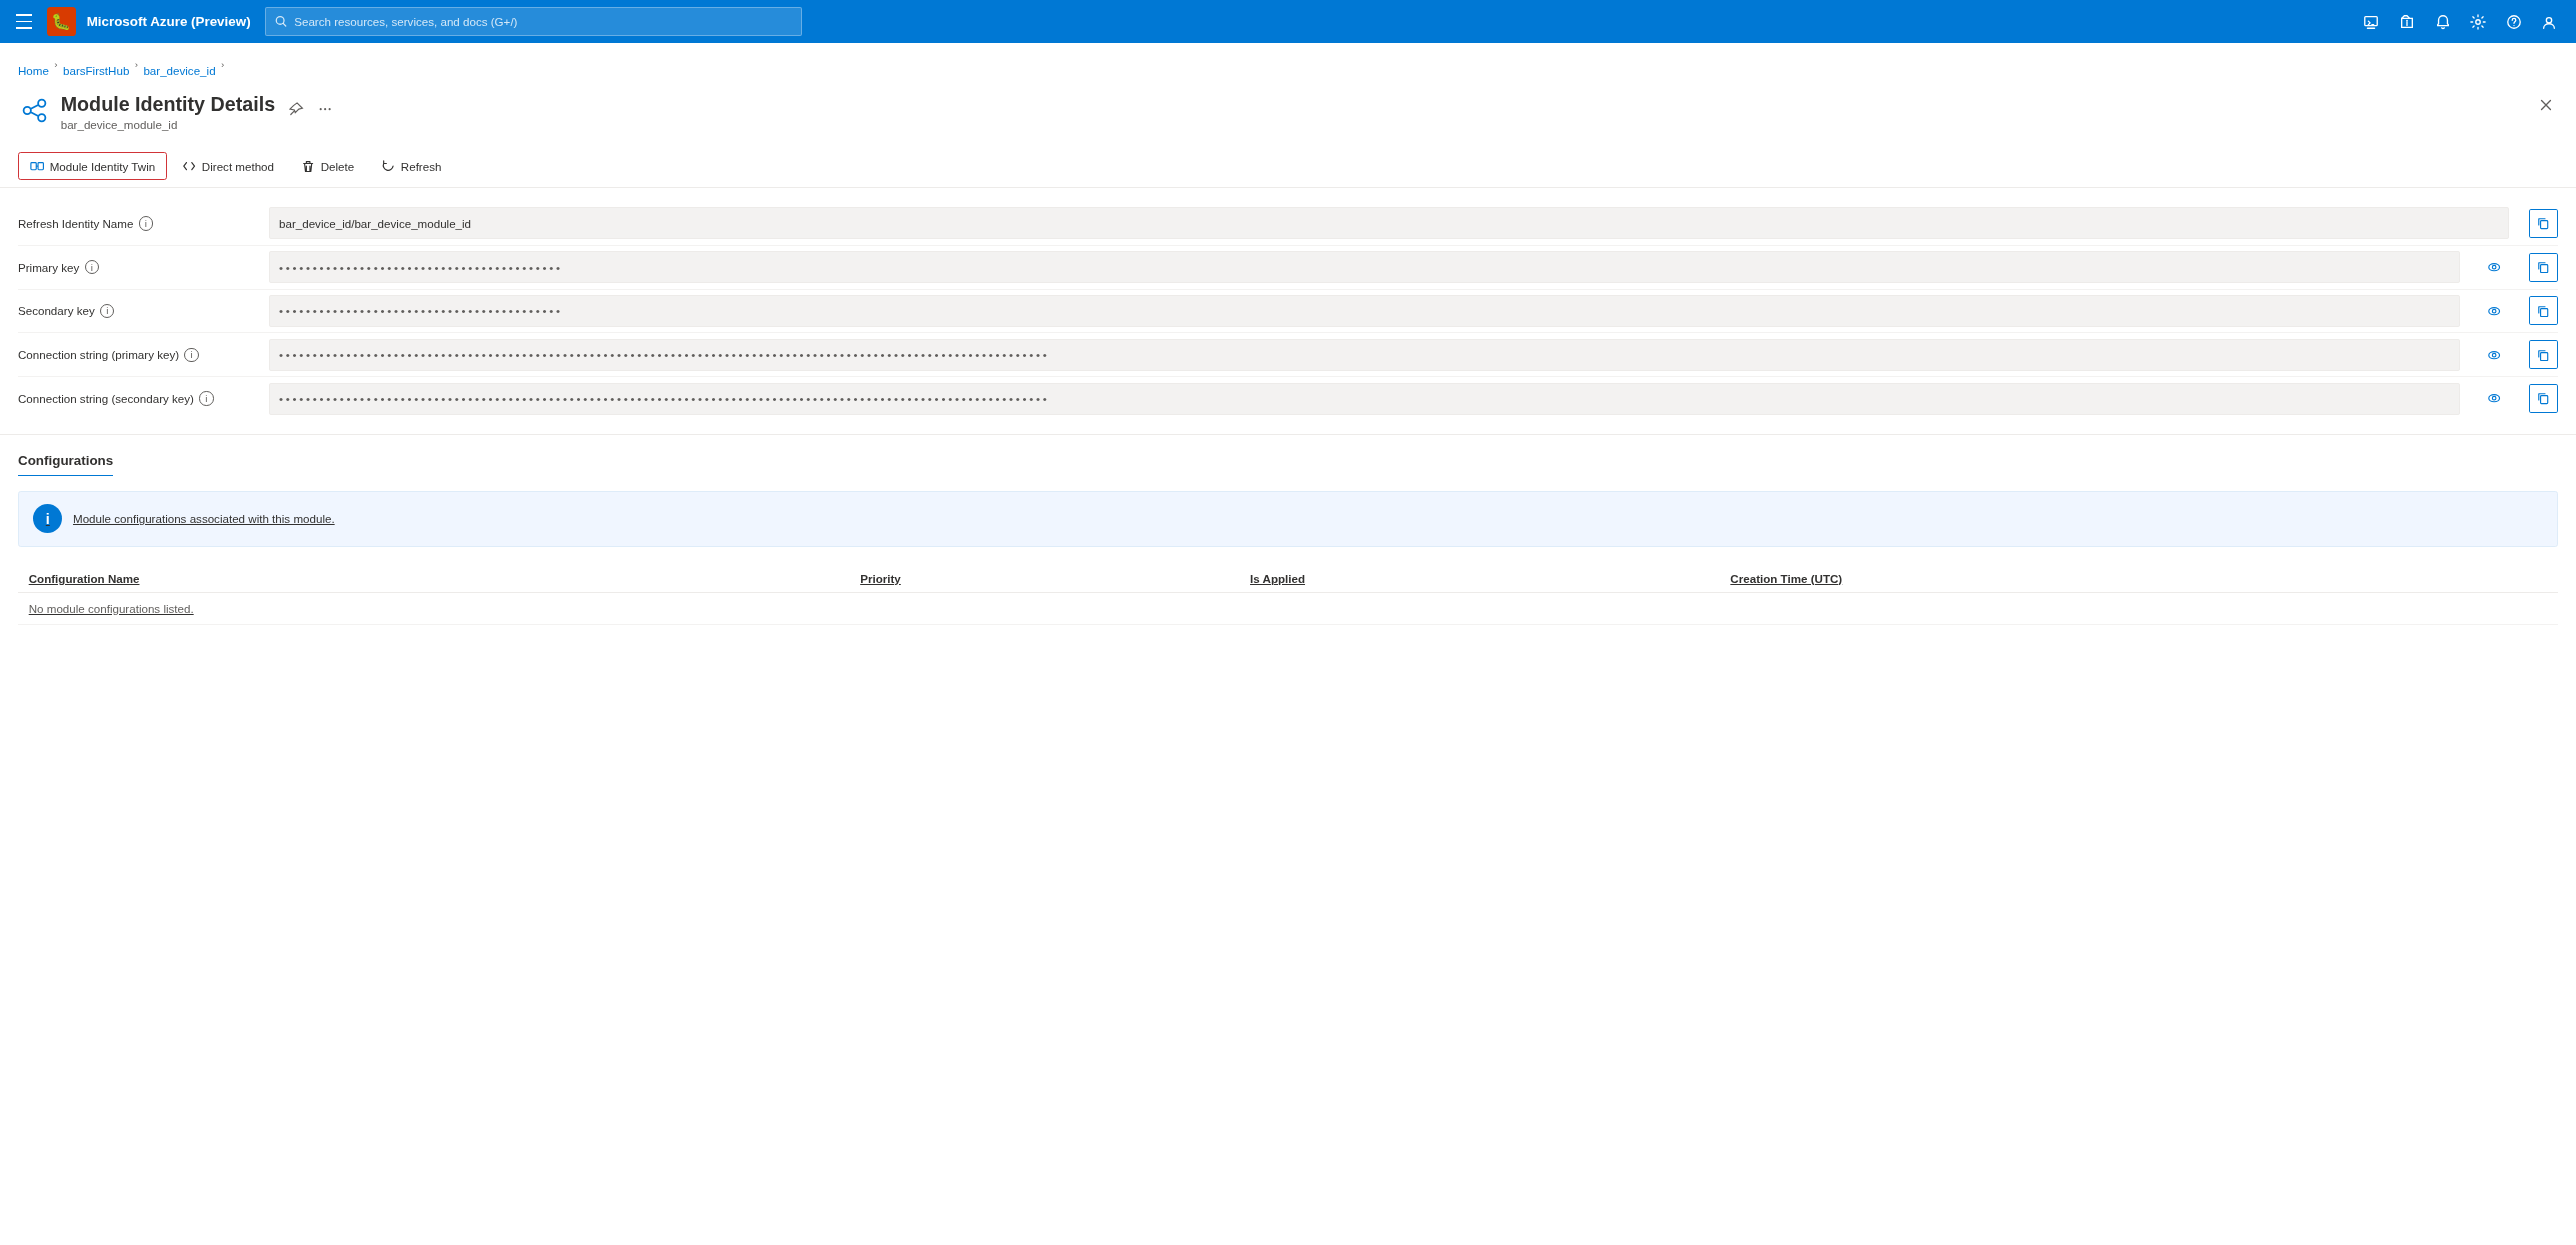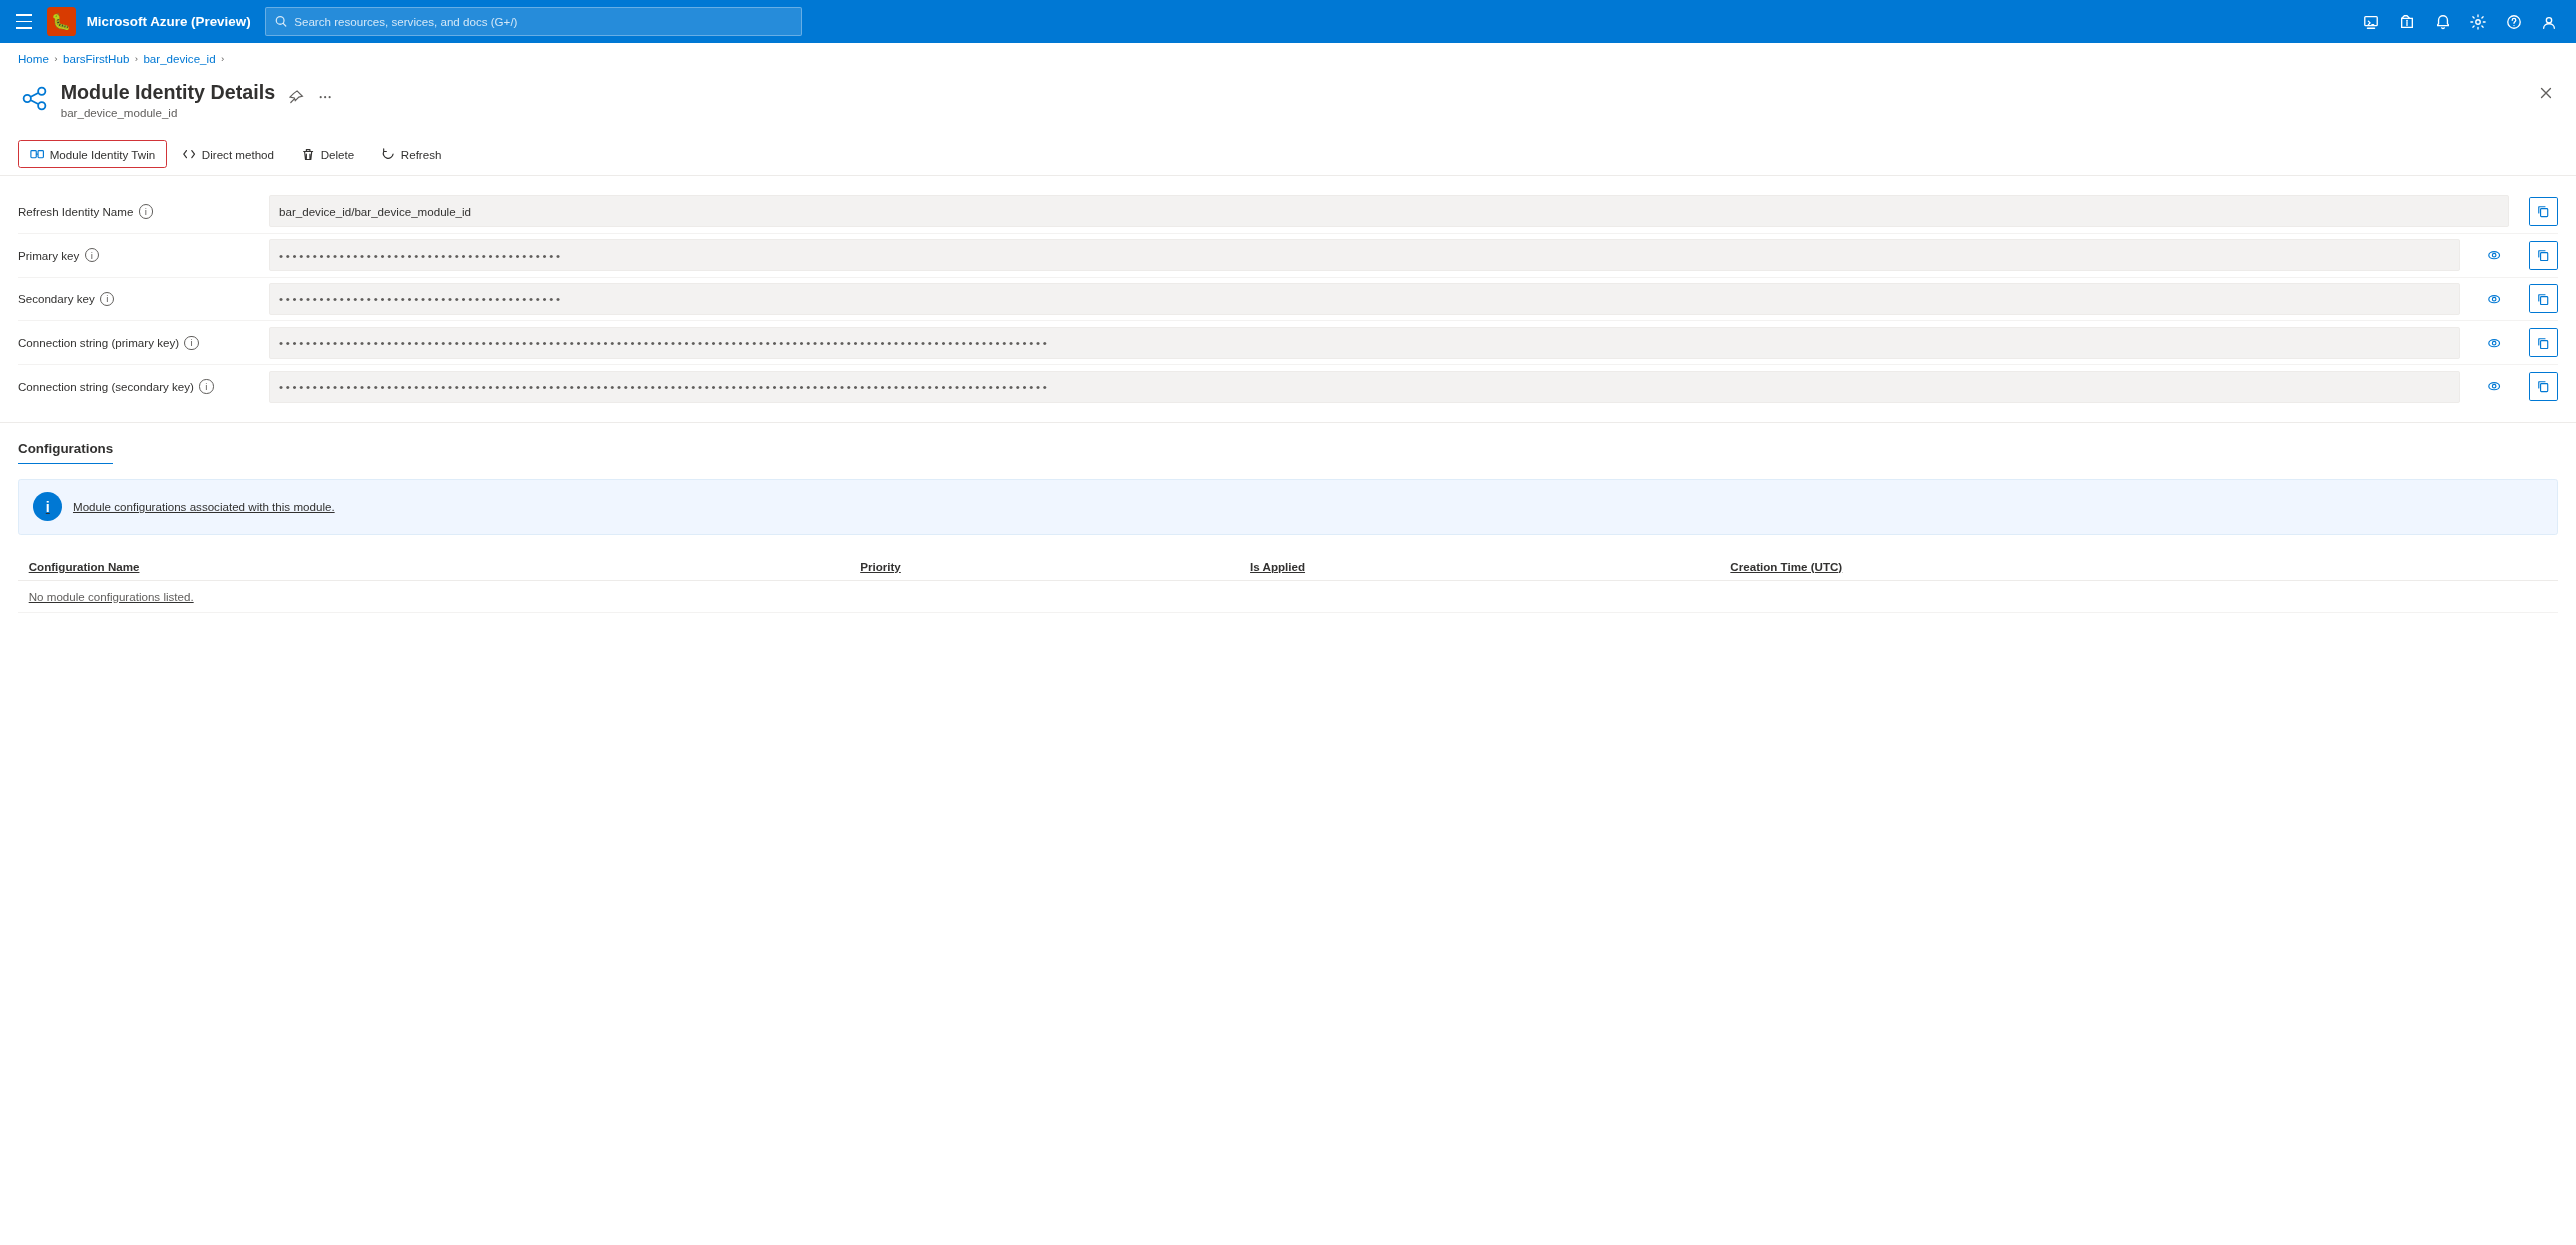--- a/index.html
+++ b/index.html
@@ -59,21 +59,21 @@
       min-height: calc(100vh - 43px);
       padding: 0;
     }
 
     
     .breadcrumb {
       padding: 9px 18px;
       display: flex; align-items: center; gap: 5.4px;
       font-size: 11.6px; color: #0078d4;
     }
-    .breadcrumb a { color: #0078d4; text-decoration: none; cursor: pointer; }
+    .breadcrumb a { color: #0078d4; text-decoration: none; cursor: pointer; margin-top: 12px; }
     .breadcrumb-sep { color: #605e5c; font-size: 9.8px; }
 
     
     .page-header {
       padding: 7.2px 18px 14.3px 18px;
       display: flex; align-items: flex-start; justify-content: space-between;
     }
     .page-header-left { display: flex; align-items: flex-start; gap: 10.7px; }
     .page-header-icon {
       width: 32px; height: 32px; margin-top: 1.8px;

